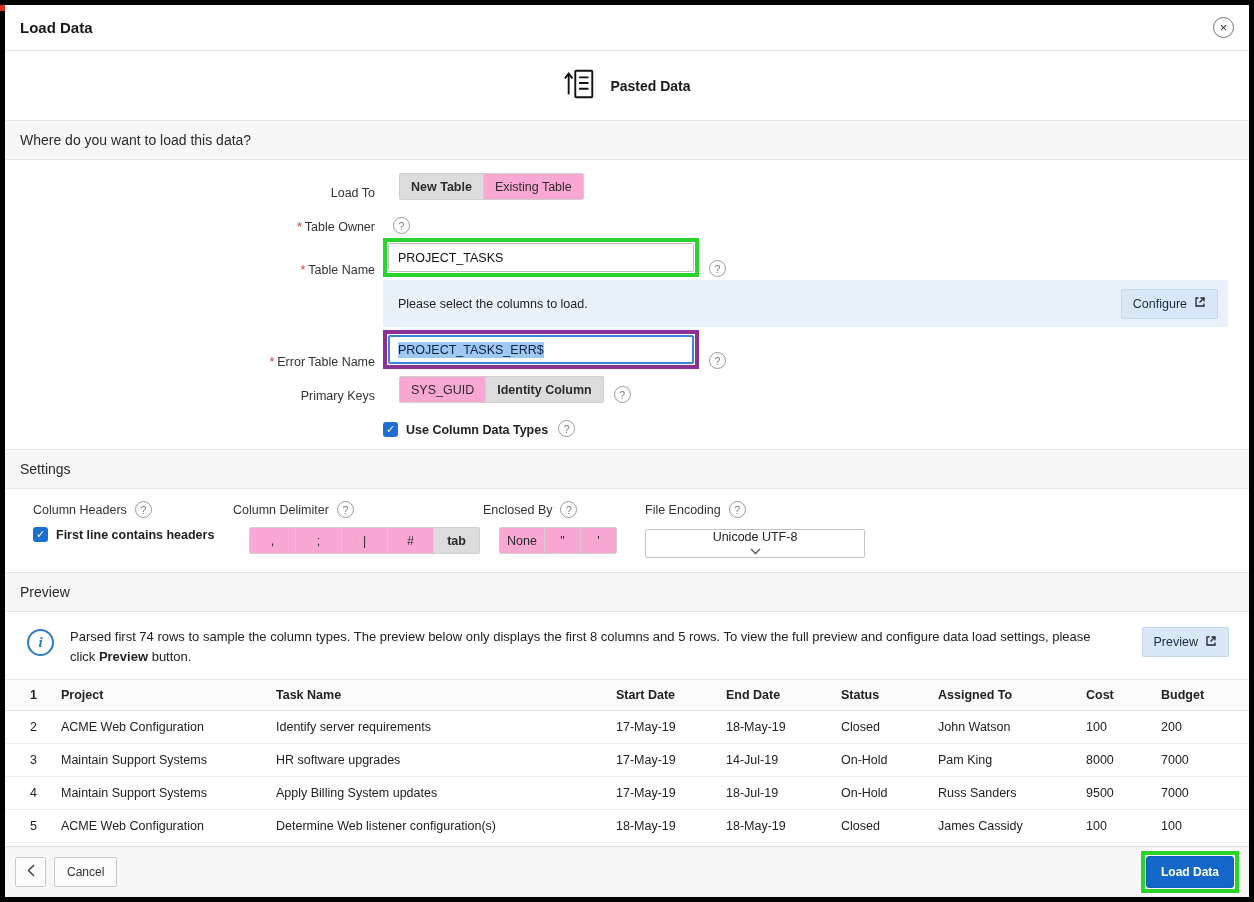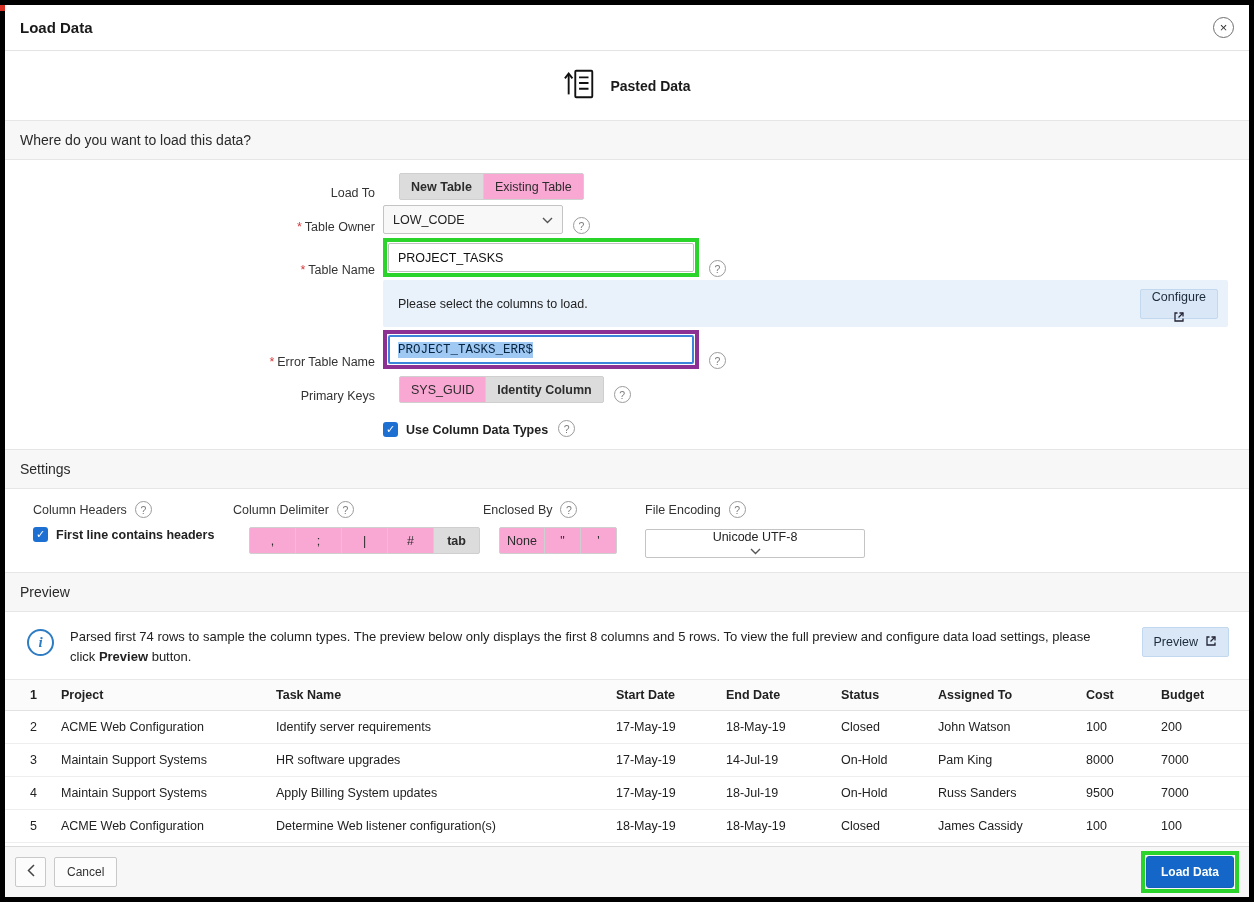--- a/index.html
+++ b/index.html
@@ -37,32 +37,32 @@
   .w46 { width:46px; padding:0; }
   .w37 { width:37px; padding:0; }
 
   .help { width:17px; height:17px; border:1px solid #9b9b9b; border-radius:50%; display:inline-flex; align-items:center; justify-content:center; font-size:10.5px; color:#7d7d7d; margin-left:10px; flex:none; cursor:pointer; background:#fff; font-family:inherit; }
 
   .selectctl { height:29px; border:1px solid #c4c4c4; border-radius:2px; background:#f8f8f8; display:inline-flex; align-items:center; justify-content:space-between; padding:0 9px; font-size:12.5px; color:#222; cursor:pointer; font-family:inherit; }
   .w180 { width:180px; }
   .w220 { width:220px; background:#fff;flex-direction:column; }
 
   .tinput { height:29px; width:306px; border:1px solid #bfbfbf; border-radius:2px; background:#fff; padding:0 9px; font-size:12.5px; color:#111; font-family:inherit; display:flex; align-items:center; }
-  .tinput.focus { border:2px solid #3c85da; padding:0 8px;font-family:Liberation Mono, monospace; }
+  .tinput.focus { border:2px solid #3c85da; padding:0 8px; }
   .sel-text { background:#9fc8f3; color:#06233f; padding:1px 0; }
 
   .ann { display:inline-block; line-height:0; }
   .ann > * { line-height:normal; }
   .ann-green { border:4px solid #2bd42b; padding:1px; }
   .ann-purple { border:4px solid #8c3093; padding:1px; }
 
   .info-bar { margin:3px 21px 3px 378px; background:#e9f2fb; border-radius:2px; height:47px; display:flex; align-items:center; padding:0 10px 0 15px; font-size:12.5px; color:#222; }
 
   .soft-btn { height:30px; padding:0 11px; background:#d9e7f6; border:1px solid #c2d8ee; border-radius:2px; font-size:12.5px; color:#1c2b3a; display:inline-flex; align-items:center; gap:7px; cursor:pointer; font-family:inherit; flex:none; }
-  .ml-auto { margin-left:auto;flex-direction:column; }
+  .ml-auto { margin-left:auto; }
 
   .cb { width:15px; height:15px; border-radius:3px; background:#1d6fd2; color:#fff; font-size:11px; display:inline-flex; align-items:center; justify-content:center; margin-right:8px; flex:none; cursor:pointer; border:none; font-family:inherit; }
   .cb-label { font-weight:700; font-size:12.5px; color:#222; }
 
   
   .settings-row { flex:none; display:flex; padding:12px 20px 14px 28px; }
   .sgroup { flex:none; }
   .sg-w1 { width:200px; } .sg-w2 { width:250px; } .sg-w3 { width:162px; }
   .sg-label { display:flex; align-items:center; font-size:12.5px; color:#333; margin-bottom:9px; }
   .sg-label .help { margin-left:8px; }
@@ -122,26 +122,20 @@
       <div class="frow">
         <div class="flabel">Load To</div>
         <div class="seg">
           <button class="seg-btn selected">New Table</button>
           <button class="seg-btn">Existing Table</button>
         </div>
       </div>
 
       <div class="frow">
         <div class="flabel"><span class="req">*</span><span>Table Owner</span></div>
-        <button class="selectctl w180">
-          <span>LOW_CODE</span>
-          <span><svg width="11" height="7" viewBox="0 0 11 7" fill="none" stroke="#555" stroke-width="1.4">
-                <path d="M1 1 L5.5 5.5 L10 1"></path>
-              </svg></span>
-        </button>
         <button class="help">?</button>
       </div>
 
       <div class="frow tight">
         <div class="flabel"><span class="req">*</span><span>Table Name</span></div>
         <span class="ann ann-green">
           <input class="tinput" type="text" value="PROJECT_TASKS" style="">
         </span>
         <button class="help">?</button>
       </div>

